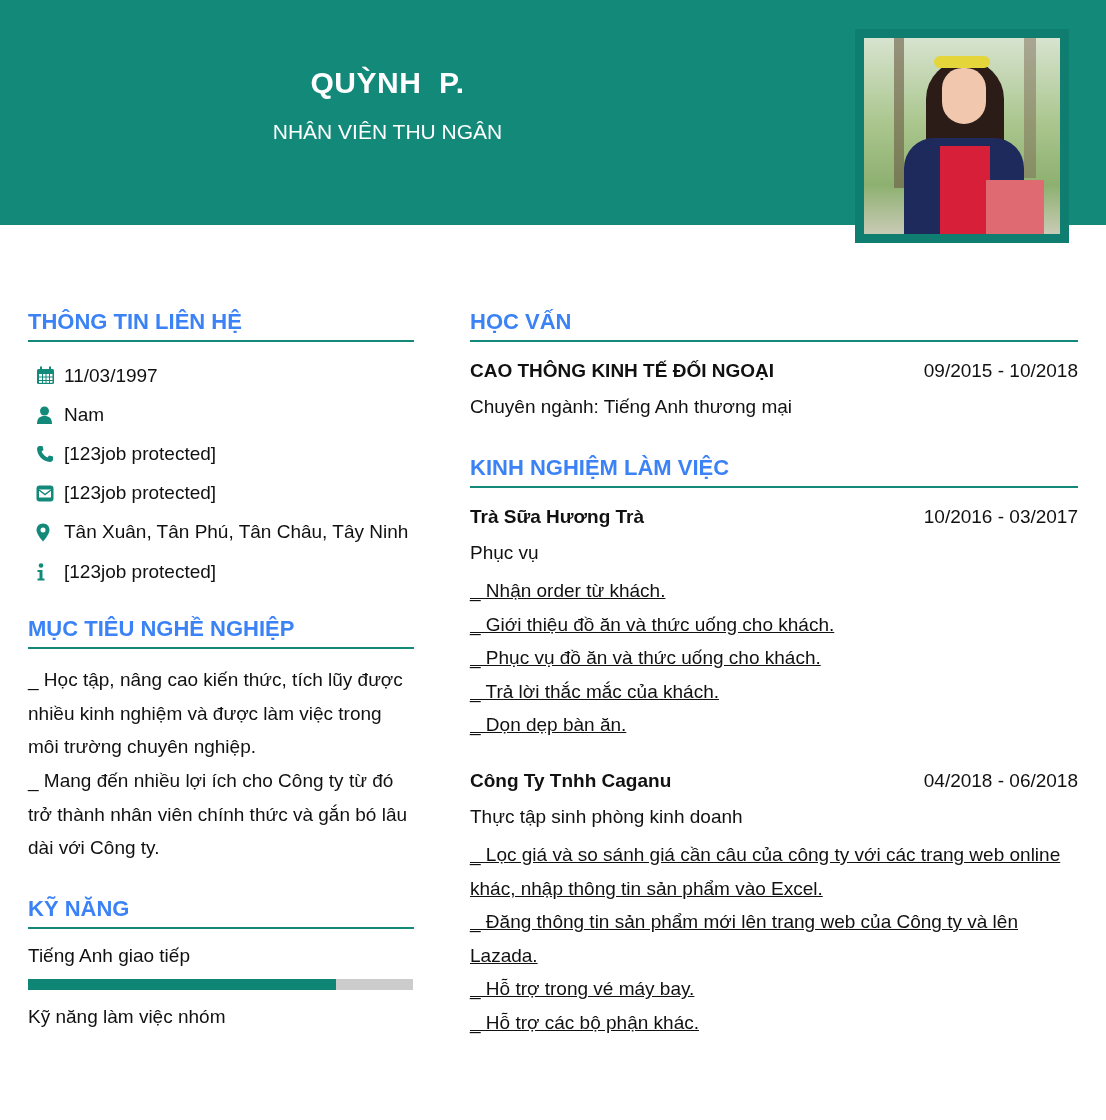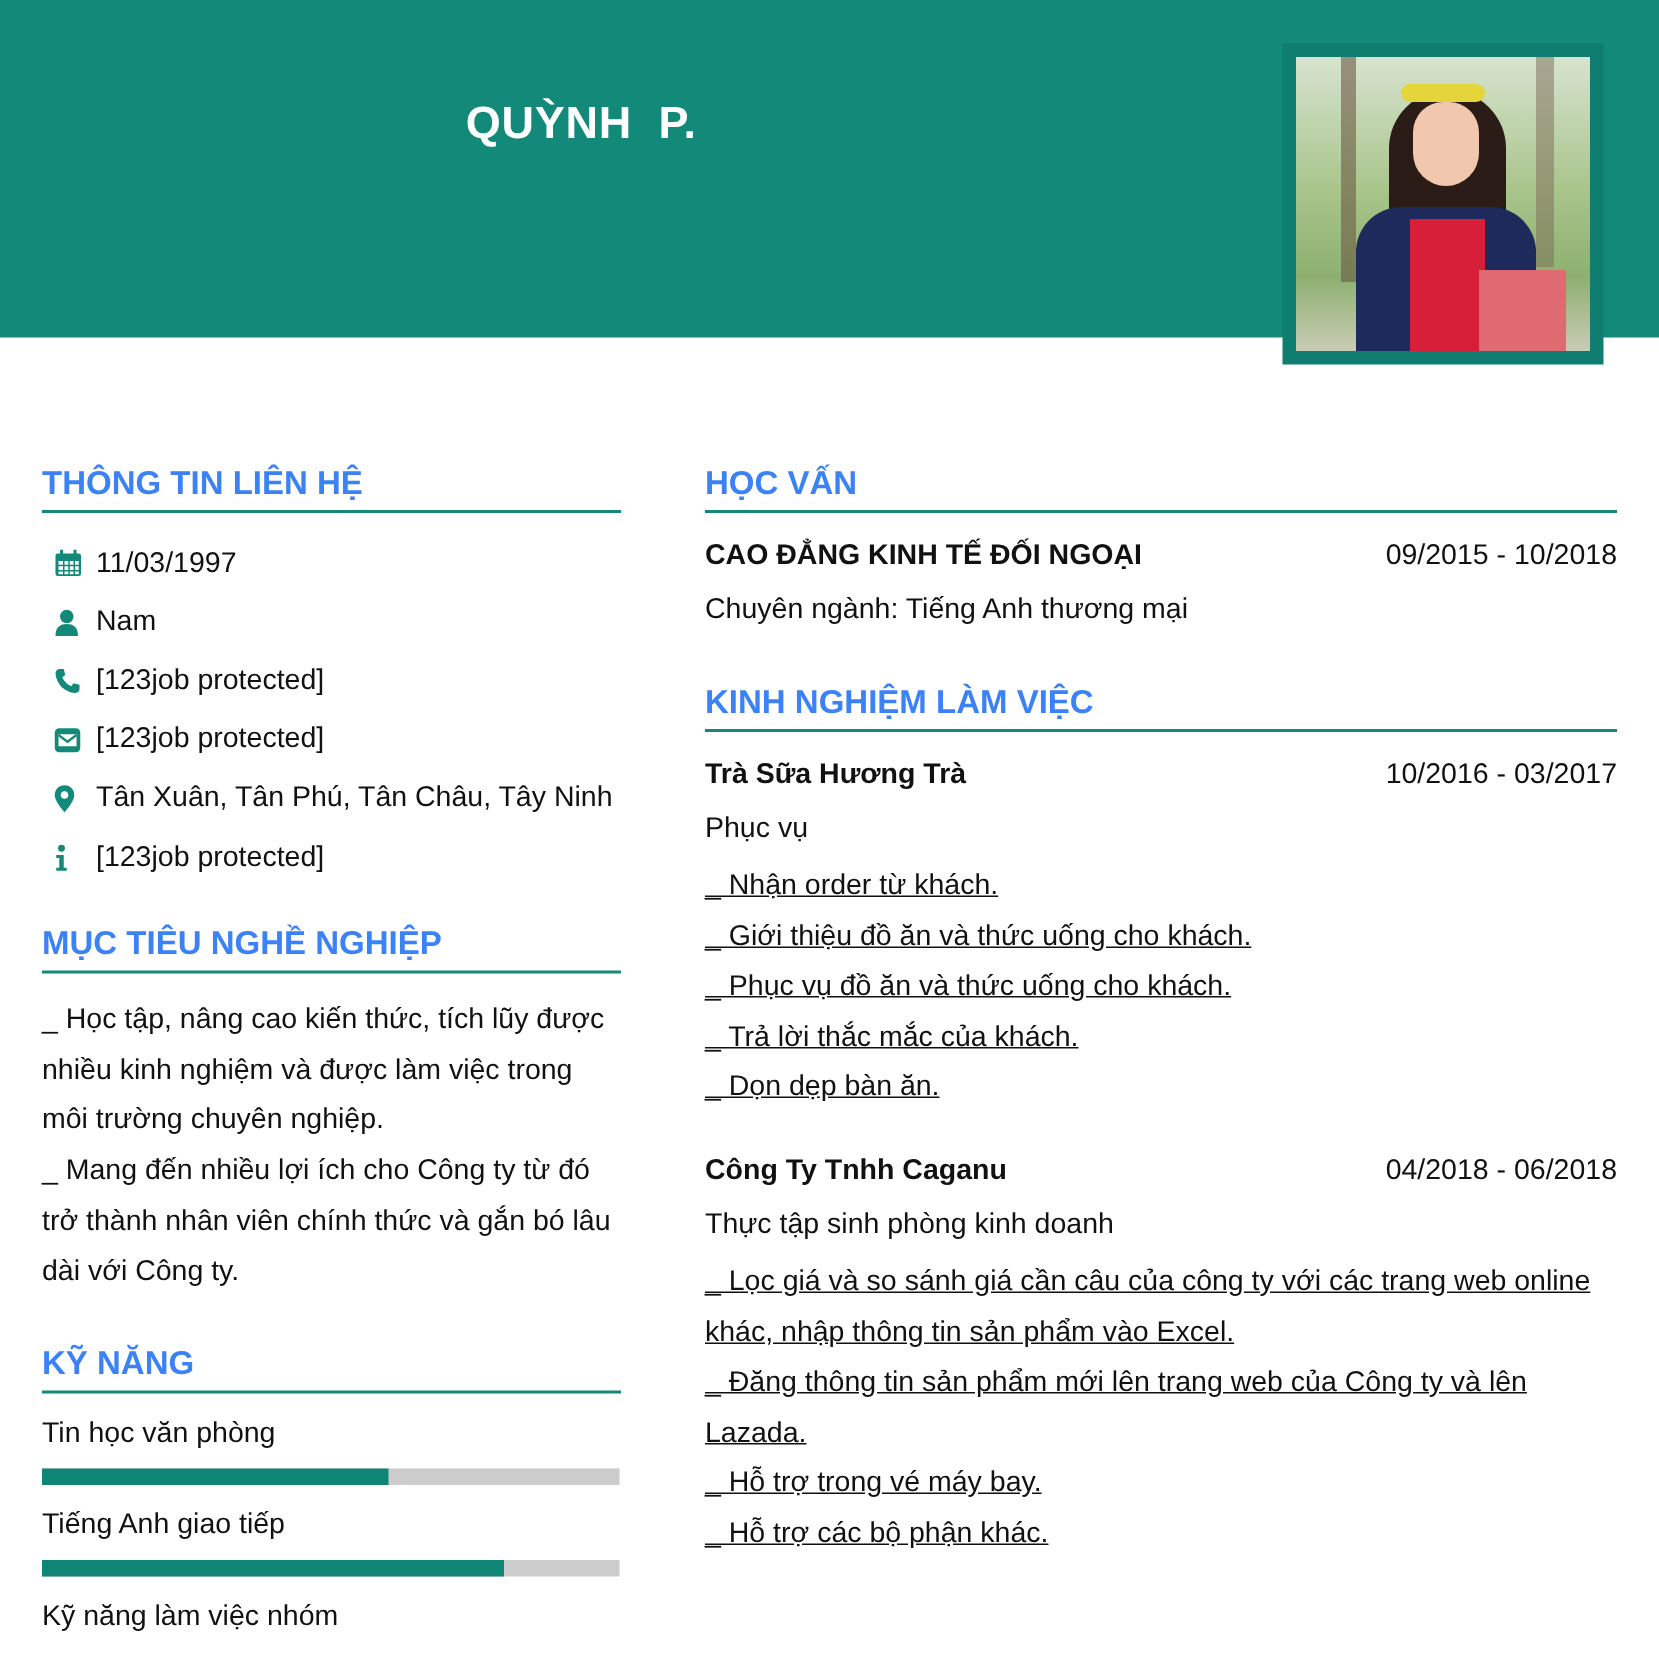--- a/index.html
+++ b/index.html
@@ -60,20 +60,21 @@
     .entry-head .org { font-weight: bold; color: #111; }
     .entry-head .dates { color: #111; }
     .entry-sub { font-size: 19px; margin-top: 14px; color: #111; }
     .entry-desc { font-size: 19px; line-height: 33.6px; margin-top: 10px; color: #111; text-decoration: underline; }
   </style>
 </head>
 <body>
 
 <div class="header">
   <div class="name">QUỲNH  P.</div>
+  <div class="job">NHÂN VIÊN THU NGÂN</div>
   <div class="photo-frame">
     <div class="photo" title="Ảnh đại diện">
       <div class="tree1"></div>
         <div class="tree2"></div>
       <div class="hair"></div>
         <div class="crown"></div>
         <div class="face"></div>
       <div class="gown"></div>
         <div class="robe"></div>
         <div class="cert"></div>
@@ -163,45 +164,39 @@
     <div class="goal">
       <div>_ Học tập, nâng cao kiến thức, tích lũy được nhiều kinh nghiệm và được làm việc trong môi trường chuyên nghiệp.</div>
       <div>_ Mang đến nhiều lợi ích cho Công ty từ đó trở thành nhân viên chính thức và gắn bó lâu dài với Công ty.</div>
     </div>
   </div>
 
   <div style="margin-top:30px;">
     <div class="sec-title">KỸ NĂNG</div>
     <div class="skills">
       <div>
-        <div class="skill-label">Tin học văn phòng</div>
-        <div class="skill-bar">
-          <div class="skill-fill" style="width: 60%;"></div>
-        </div>
-      </div>
-      <div>
         <div class="skill-label">Tiếng Anh giao tiếp</div>
         <div class="skill-bar">
           <div class="skill-fill" style="width: 80%;"></div>
         </div>
       </div>
       <div>
         <div class="skill-label">Kỹ năng làm việc nhóm</div>
       </div>
     </div>
   </div>
 </div>
 
 <div class="col-right">
 
   <div>
     <div class="sec-title">HỌC VẤN</div>
     <div style="margin-top:18px;">
       <div class="entry-head">
-        <span class="org">CAO ĐẲNG KINH TẾ ĐỐI NGOẠI</span>
+        <span class="org">CAO THÔNG KINH TẾ ĐỐI NGOẠI</span>
         <span class="dates">09/2015 - 10/2018</span>
       </div>
       <div class="entry-sub">Chuyên ngành: Tiếng Anh thương mại</div>
     </div>
   </div>
 
   <div style="margin-top:36px;">
     <div class="sec-title">KINH NGHIỆM LÀM VIỆC</div>
 
     <div style="margin-top:18px;">

